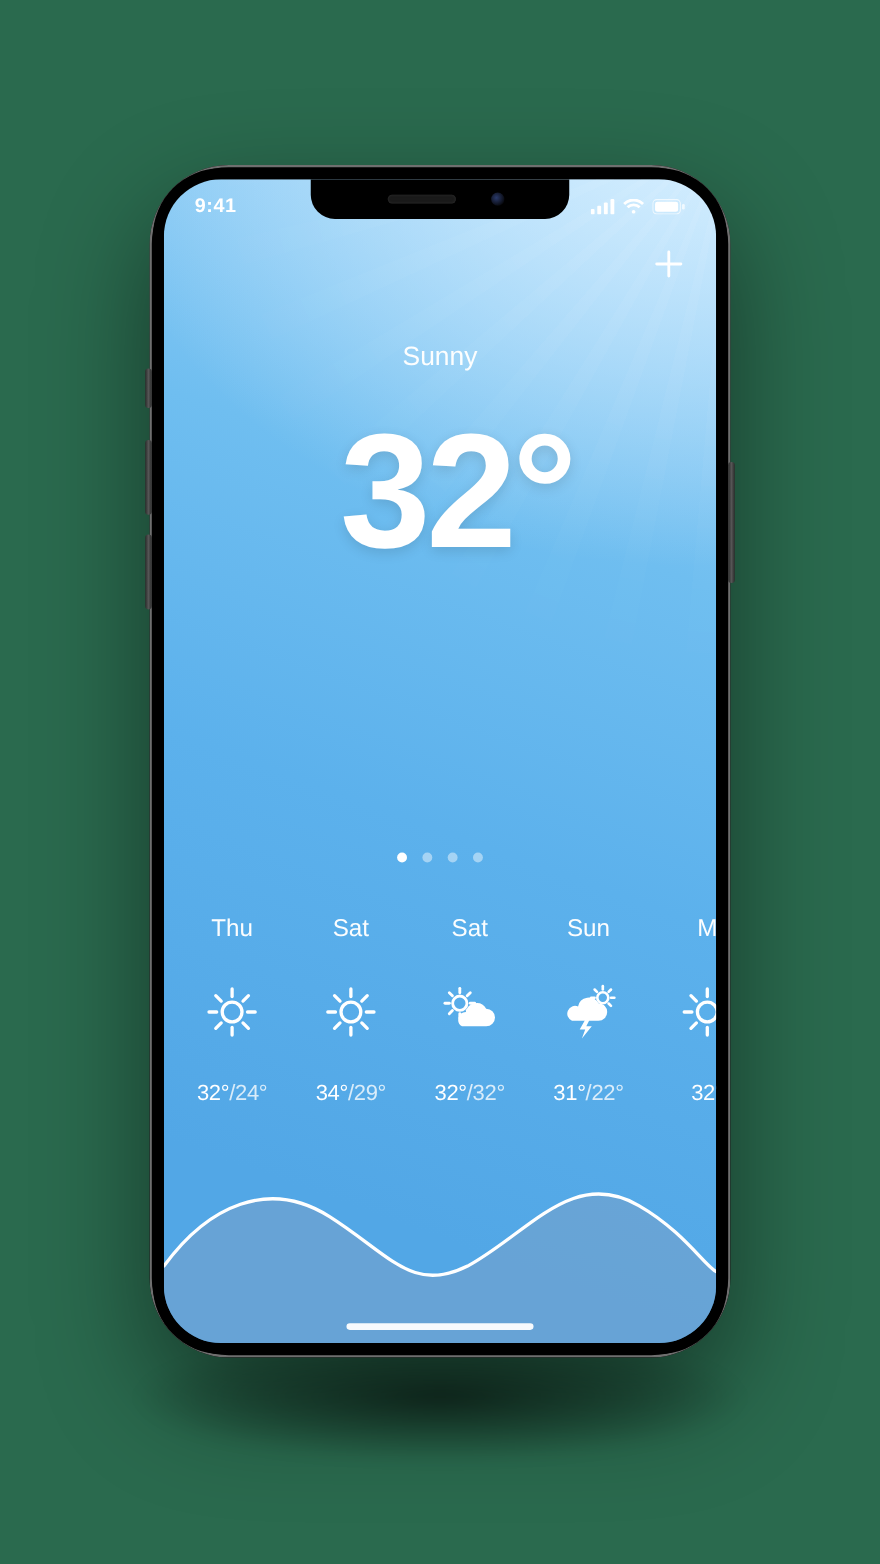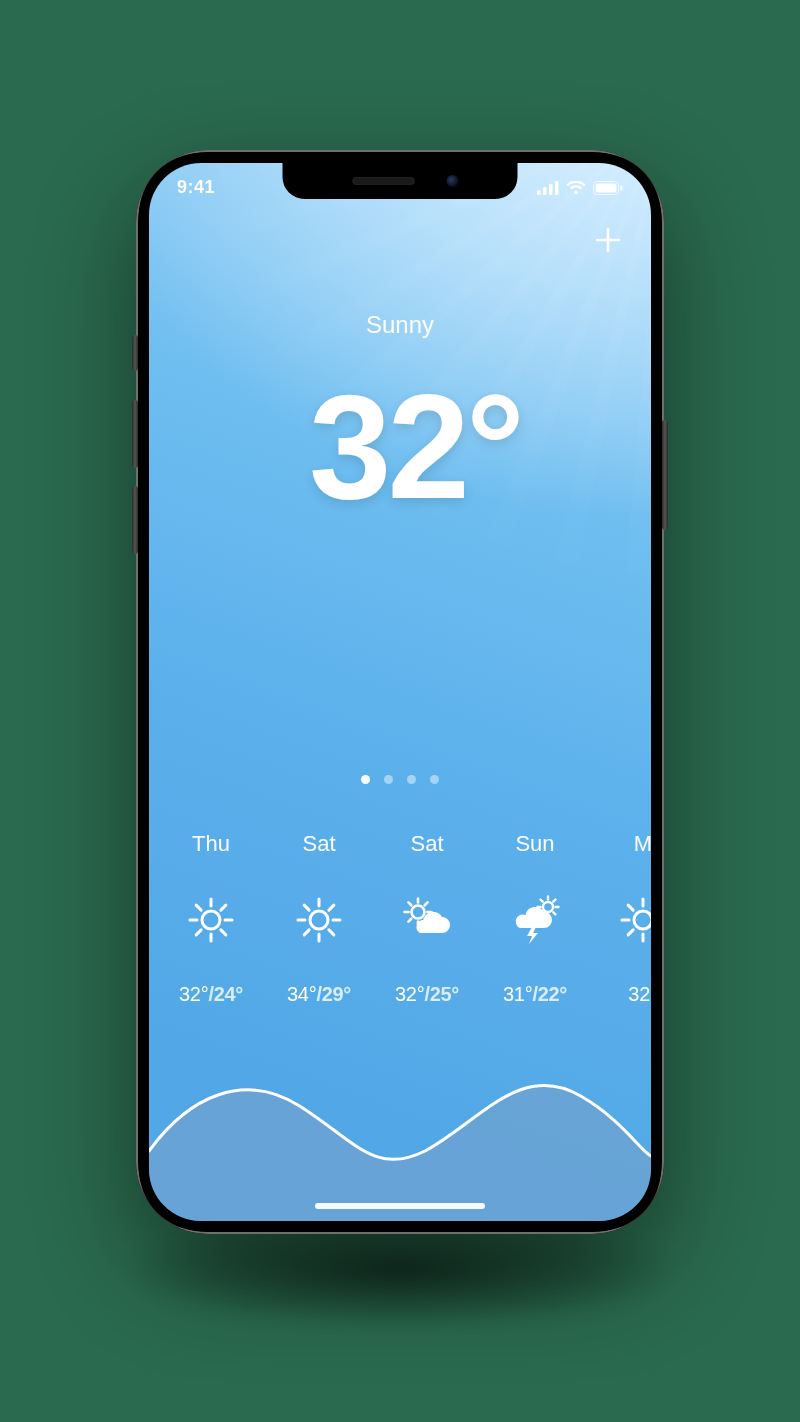--- a/index.html
+++ b/index.html
@@ -199,21 +199,21 @@
     width: 54px; height: 54px;
     display: flex; align-items:center; justify-content:center;
   }
   .day-temps {
     margin-top: 16px;
     font-size: 20px;
     font-weight: 400;
     white-space: nowrap;
     letter-spacing: -0.3px;
   }
-  .day-temps .lo { opacity: 0.78; font-weight: 700; }
+  .day-temps .lo { opacity: 0.78; font-weight: 400; }
 
   
   .wave-wrap {
     position: absolute;
     left: 0; right: 0; bottom: 0;
     height: 220px;
   }
   .wave-wrap svg { position: absolute; left:0; right:0; bottom:0; width:100%; height:100%; }
 
   
@@ -363,21 +363,21 @@
                     <line x1="18" y1="26.5" x2="18" y2="30.5" stroke-linecap="round"></line>
                     <line x1="11.2824855787278" y1="23.717514421272202" x2="8.45405845398161" y2="26.54594154601839" stroke-linecap="round"></line>
                     <line x1="8.5" y1="17" x2="4.5" y2="17" stroke-linecap="round"></line>
                     <line x1="11.282485578727798" y1="10.2824855787278" x2="8.454058453981606" y2="7.4540584539816095" stroke-linecap="round"></line>
                     <line x1="18" y1="7.5" x2="17.999999999999996" y2="3.5" stroke-linecap="round"></line>
                     <line x1="24.7175144212722" y1="10.282485578727798" x2="27.54594154601839" y2="7.454058453981606" stroke-linecap="round"></line>
                   </g>
                   <path d="M20 38h22a8 8 0 0 0 0-16 10 10 0 0 0-18.5 3A7 7 0 0 0 20 38Z" fill="#fff"></path>
                 </svg>
               </div>
-              <div class="day-temps"><span class="hi">32°</span><span class="lo">/25°</span></div>
+              <div class="day-temps"><span class="hi">32°</span><span class="lo">/32°</span></div>
             </div>
             <div class="day">
               <div class="day-label">Sun</div>
               <div class="day-icon">
                 <svg width="54" height="52" viewBox="0 0 54 52">
                   <circle cx="40" cy="13" r="5" fill="none" stroke="#fff" stroke-width="2.4"></circle>
                   <line x1="47.5" y1="13" x2="50.5" y2="13" stroke="#fff" stroke-width="2.4" stroke-linecap="round"></line>
                   <line x1="45.30330085889911" y1="18.303300858899107" x2="47.42462120245875" y2="20.42462120245875" stroke="#fff" stroke-width="2.4" stroke-linecap="round"></line>
                   <line x1="40" y1="20.5" x2="40" y2="23.5" stroke="#fff" stroke-width="2.4" stroke-linecap="round"></line>
                   <line x1="34.69669914110089" y1="18.303300858899107" x2="32.57537879754125" y2="20.42462120245875" stroke="#fff" stroke-width="2.4" stroke-linecap="round"></line>

